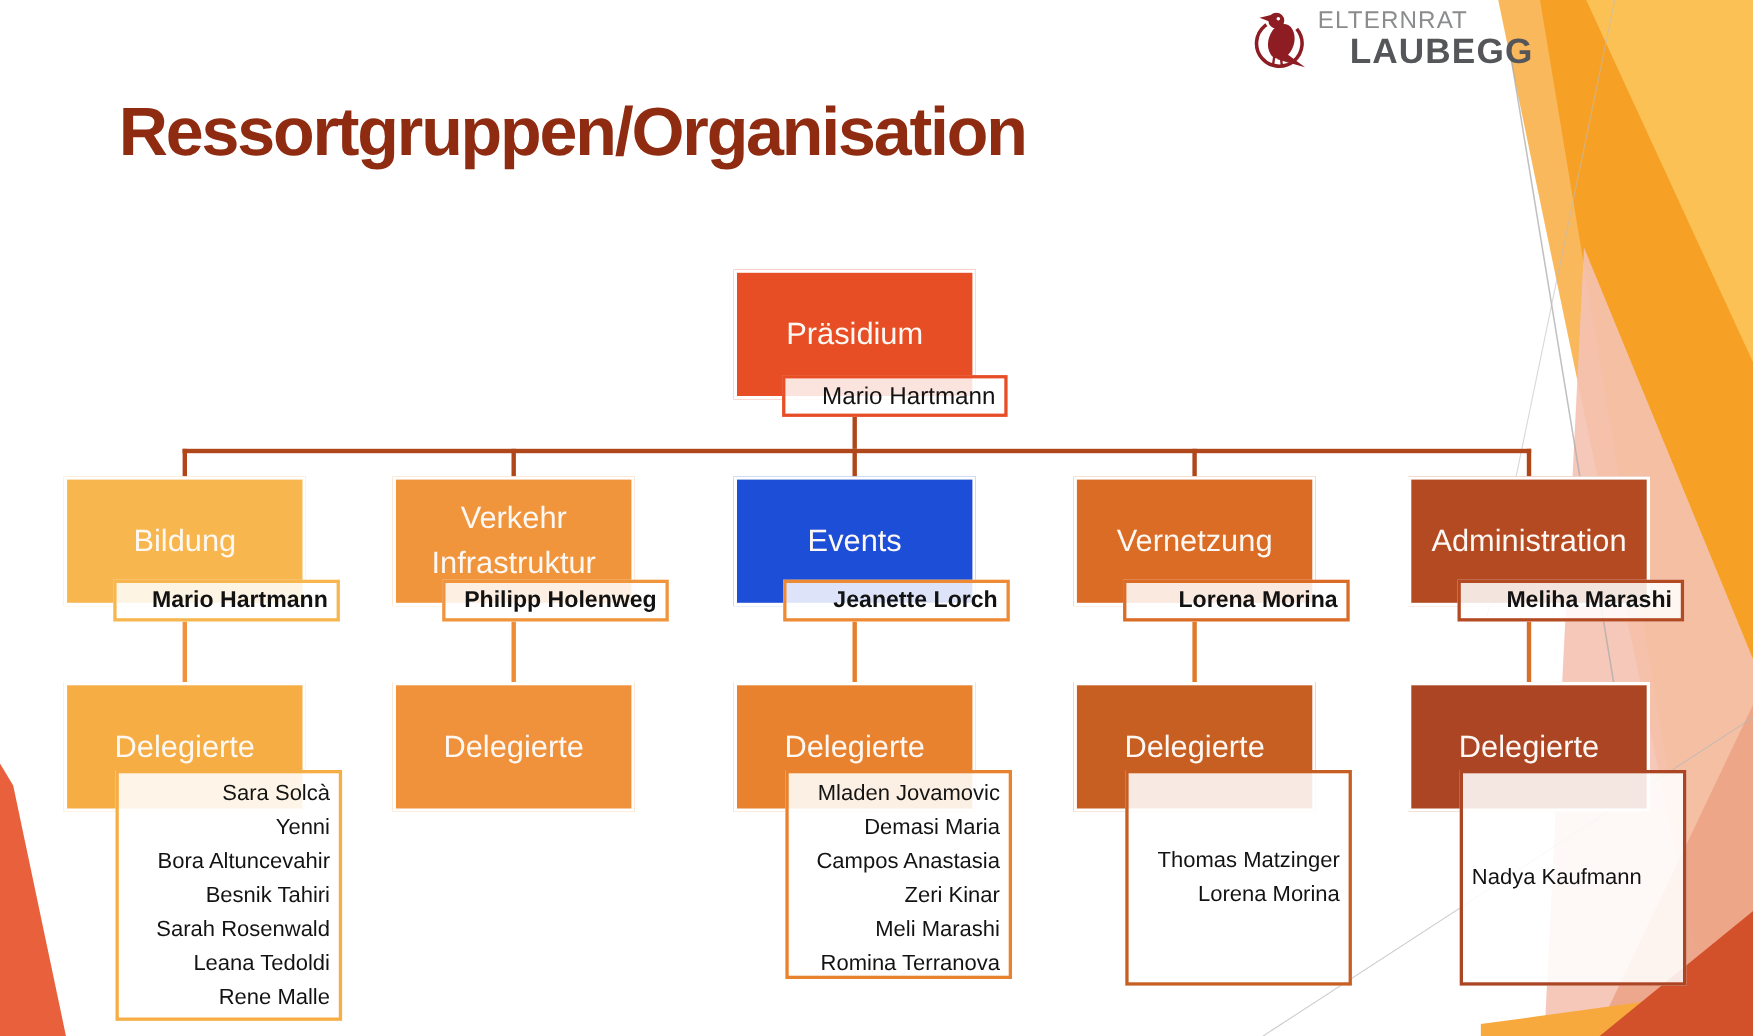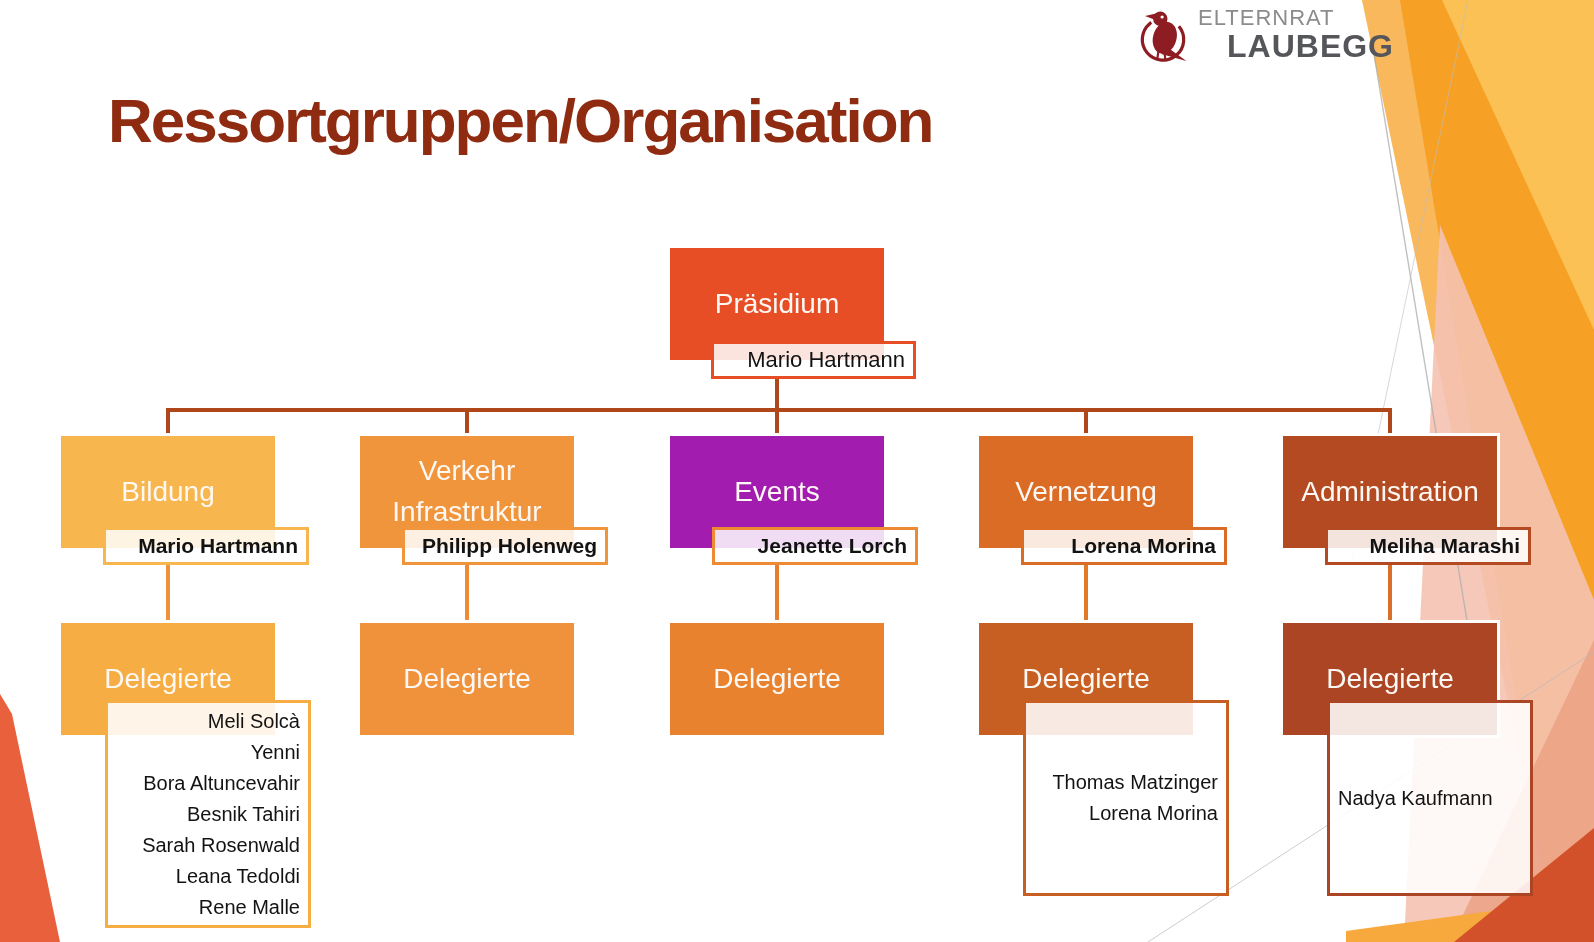--- a/index.html
+++ b/index.html
@@ -125,21 +125,21 @@
     <div class="tag" style="border-color: rgb(247, 182, 78);">
       <span>Mario Hartmann</span>
     </div>
   </div>
   <div class="g0 row-del">
     <div class="node" style="background: rgb(245, 173, 68);">
       <span>Delegierte</span>
     </div>
   </div>
   <div class="names" id="names0" style="border-color: rgb(245, 173, 68);">
-    <div>Meli Solcà</div>
+    <div>Sara Solcà</div>
     <div>Yenni</div>
     <div>Bora Altuncevahir</div>
     <div>Besnik Tahiri</div>
     <div>Sarah Rosenwald</div>
     <div>Leana Tedoldi</div>
     <div>Rene Malle</div>
   </div>
 
   <div class="g1 row-group">
     <div class="node" style="background: rgb(240, 149, 60);">
@@ -149,31 +149,39 @@
       <span>Philipp Holenweg</span>
     </div>
   </div>
   <div class="g1 row-del">
     <div class="node" style="background: rgb(240, 145, 60);">
       <span>Delegierte</span>
     </div>
   </div>
 
   <div class="g2 row-group">
-    <div class="node" style="background: #a21caf;">
+    <div class="node" style="background: #1d4ed8;">
       <span>Events</span>
     </div>
     <div class="tag" style="border-color: rgb(237, 138, 51);">
       <span>Jeanette Lorch</span>
     </div>
   </div>
   <div class="g2 row-del">
     <div class="node" style="background: rgb(232, 130, 46);">
       <span>Delegierte</span>
     </div>
+  </div>
+  <div class="names" id="names2" style="border-color: rgb(232, 130, 46);">
+    <div>Mladen Jovamovic</div>
+    <div>Demasi Maria</div>
+    <div>Campos Anastasia</div>
+    <div>Zeri Kinar</div>
+    <div>Meli Marashi</div>
+    <div>Romina Terranova</div>
   </div>
 
   <div class="g3 row-group">
     <div class="node" style="background: rgb(218, 108, 38);">
       <span>Vernetzung</span>
     </div>
     <div class="tag" style="border-color: rgb(218, 108, 38);">
       <span>Lorena Morina</span>
     </div>
   </div>

